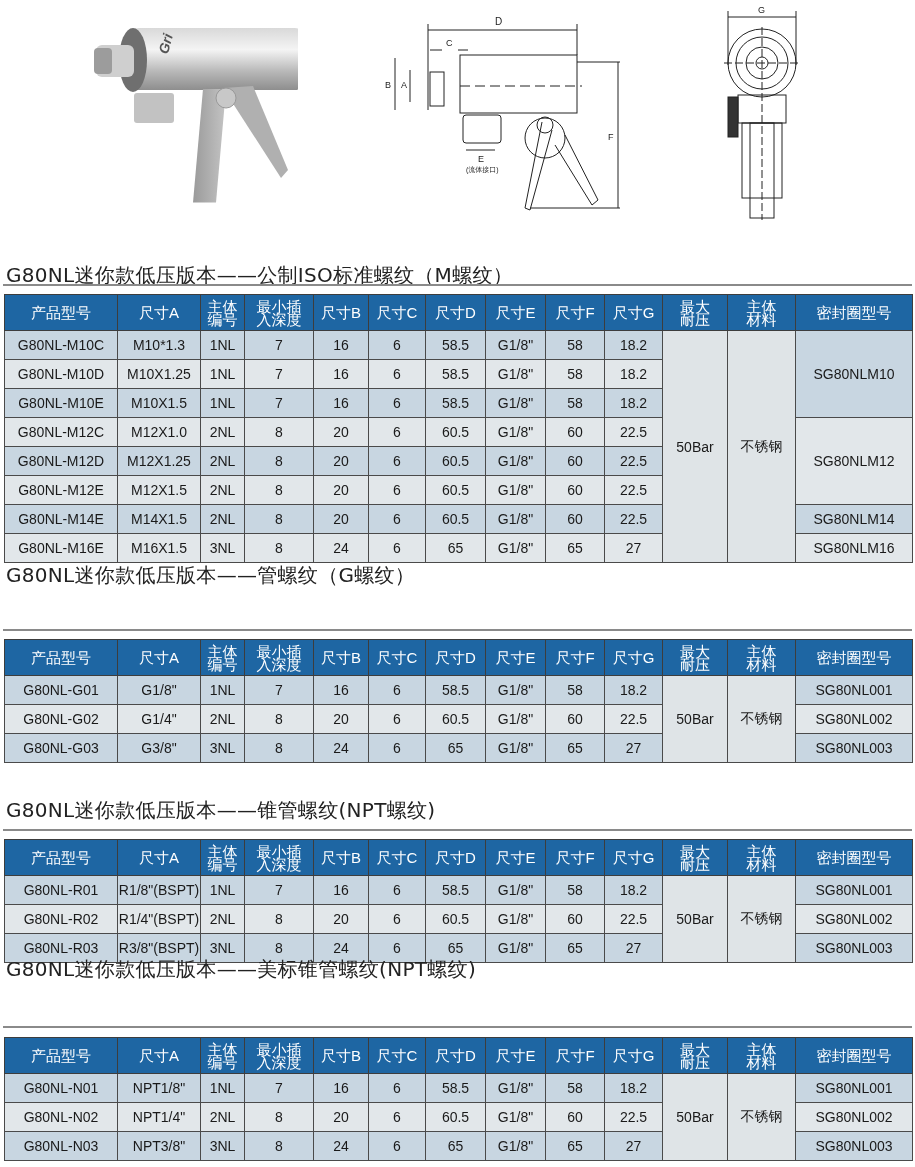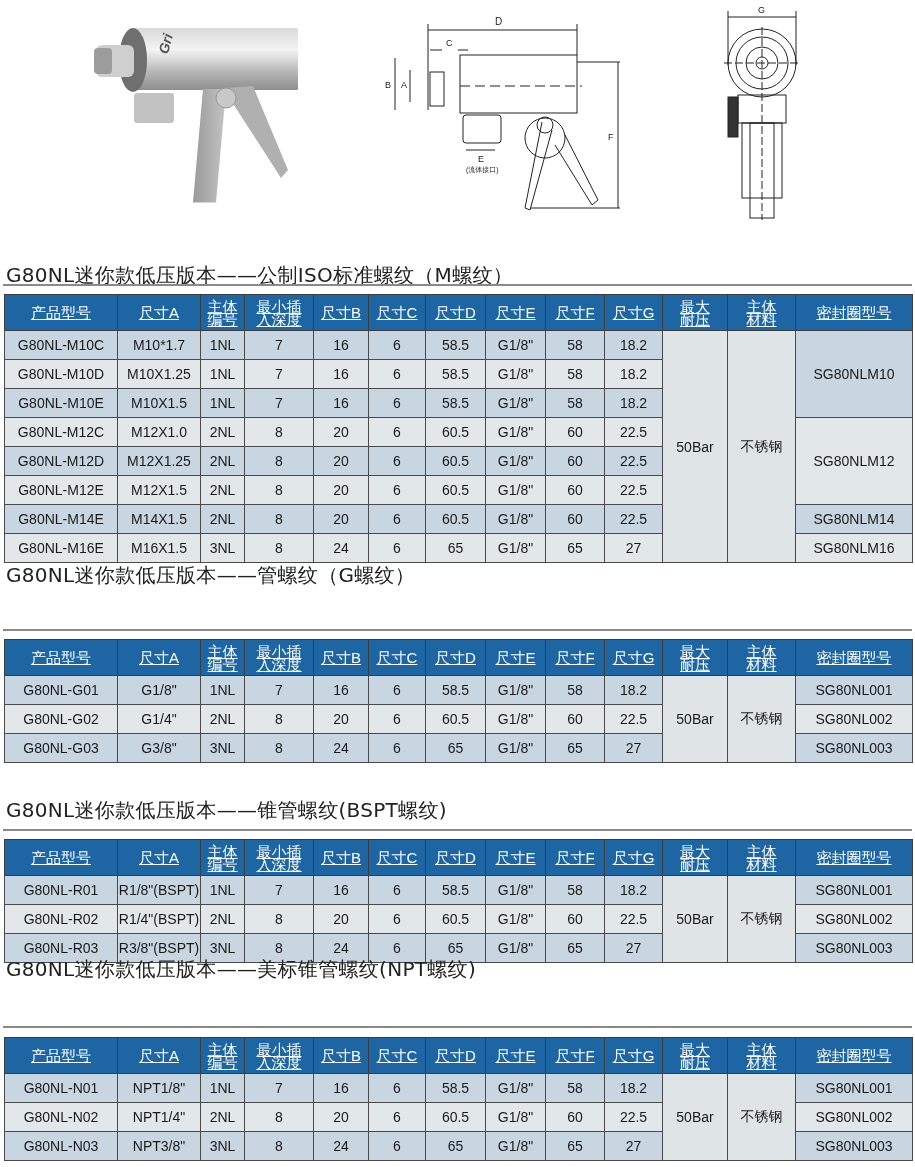--- a/index.html
+++ b/index.html
@@ -2,21 +2,21 @@
 <html><head>
 <meta charset="utf-8">
 <style>
   * { box-sizing: border-box; margin: 0; padding: 0; }
   body { width: 915px; height: 1167px; background: #ffffff; font-family: "Liberation Sans", "DejaVu Sans", sans-serif; color: #1a1a1a; position: relative; overflow: hidden; }
   .figures { position: absolute; left: 0; top: 0; width: 915px; height: 232px; }
   .fig { position: absolute; }
   .section-title { position: absolute; left: 6px; font-family: "DejaVu Sans", sans-serif; font-size: 20px; color: #222; letter-spacing: 0.3px; white-space: nowrap; }
   .rule { position: absolute; left: 3px; width: 909px; height: 2px; background: #8a8a8a; }
   table.spec { position: absolute; left: 4px; border-collapse: collapse; table-layout: fixed; width: 908px; font-size: 14px; }
-  table.spec th { background: #1e66a3; color: #ffffff; font-weight: normal; border: 1px solid #3d3d3d; text-align: center; font-size: 15px; line-height: 14px; height: 36px; padding: 0; text-decoration: underline; }
+  table.spec th { background: #1e66a3; color: #ffffff; font-weight: normal; border: 1px solid #3d3d3d; text-align: center; font-size: 15px; line-height: 14px; height: 36px; padding: 0; }
   table.spec th.two { font-size: 15px; line-height: 13px; }
   table.spec td { border: 1px solid #4a4a4a; text-align: center; height: 29px; padding: 0; white-space: nowrap; color: #1a1a1a; }
   tr.dk td { background: #c8d6e1; }
   tr.lt td { background: #e2e7ea; }
   td.merge { background: #dfe4e7 !important; }
   td.seal-dk { background: #c8d6e1 !important; margin-top: 9px; }
   td.seal-lt { background: #e2e7ea !important; }
 </style>
 </head>
 <body>
@@ -125,21 +125,21 @@
     <th>尺寸F</th>
     <th>尺寸G</th>
     <th class="two"><span>最大</span><br><span>耐压</span></th>
     <th class="two"><span>主体</span><br><span>材料</span></th>
     <th>密封圈型号</th>
   </tr>
     </thead>
   <tbody>
     <tr class="dk">
       <td>G80NL-M10C</td>
-        <td>M10*1.7</td>
+        <td>M10*1.3</td>
         <td>1NL</td>
         <td>7</td>
         <td>16</td>
         <td>6</td>
         <td>58.5</td>
         <td>G1/8"</td>
         <td>58</td>
         <td>18.2</td>
       <td class="merge" rowspan="8">50Bar</td>
       <td class="merge" rowspan="8">不锈钢</td>
@@ -308,21 +308,21 @@
         <td>6</td>
         <td>65</td>
         <td>G1/8"</td>
         <td>65</td>
         <td>27</td>
         <td class="seal-dk">SG80NL003</td>
       </tr>
     </tbody>
   </table>
 
-<div class="section-title" style="top:797px">G80NL迷你款低压版本——锥管螺纹(BSPT螺纹)</div>
+<div class="section-title" style="top:797px">G80NL迷你款低压版本——锥管螺纹(NPT螺纹)</div>
 <div class="rule" style="top:829px"></div>
 <table class="spec small-table" style="top:839px">
     <colgroup>
       <col style="width:113px">
       <col style="width:83px">
       <col style="width:44px">
       <col style="width:69px">
       <col style="width:55px">
       <col style="width:57px">
       <col style="width:60px">

